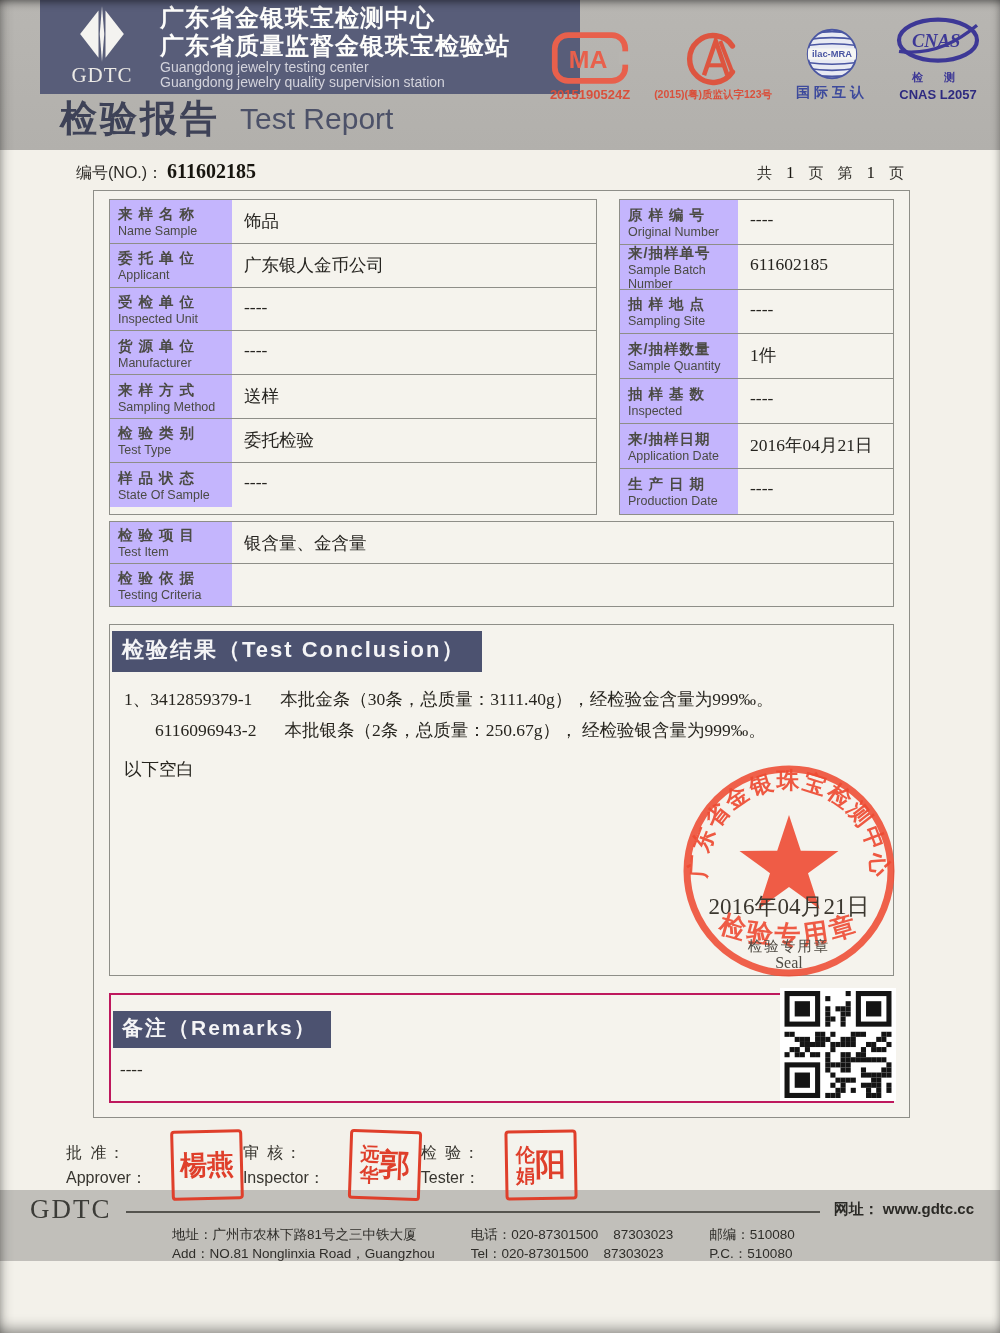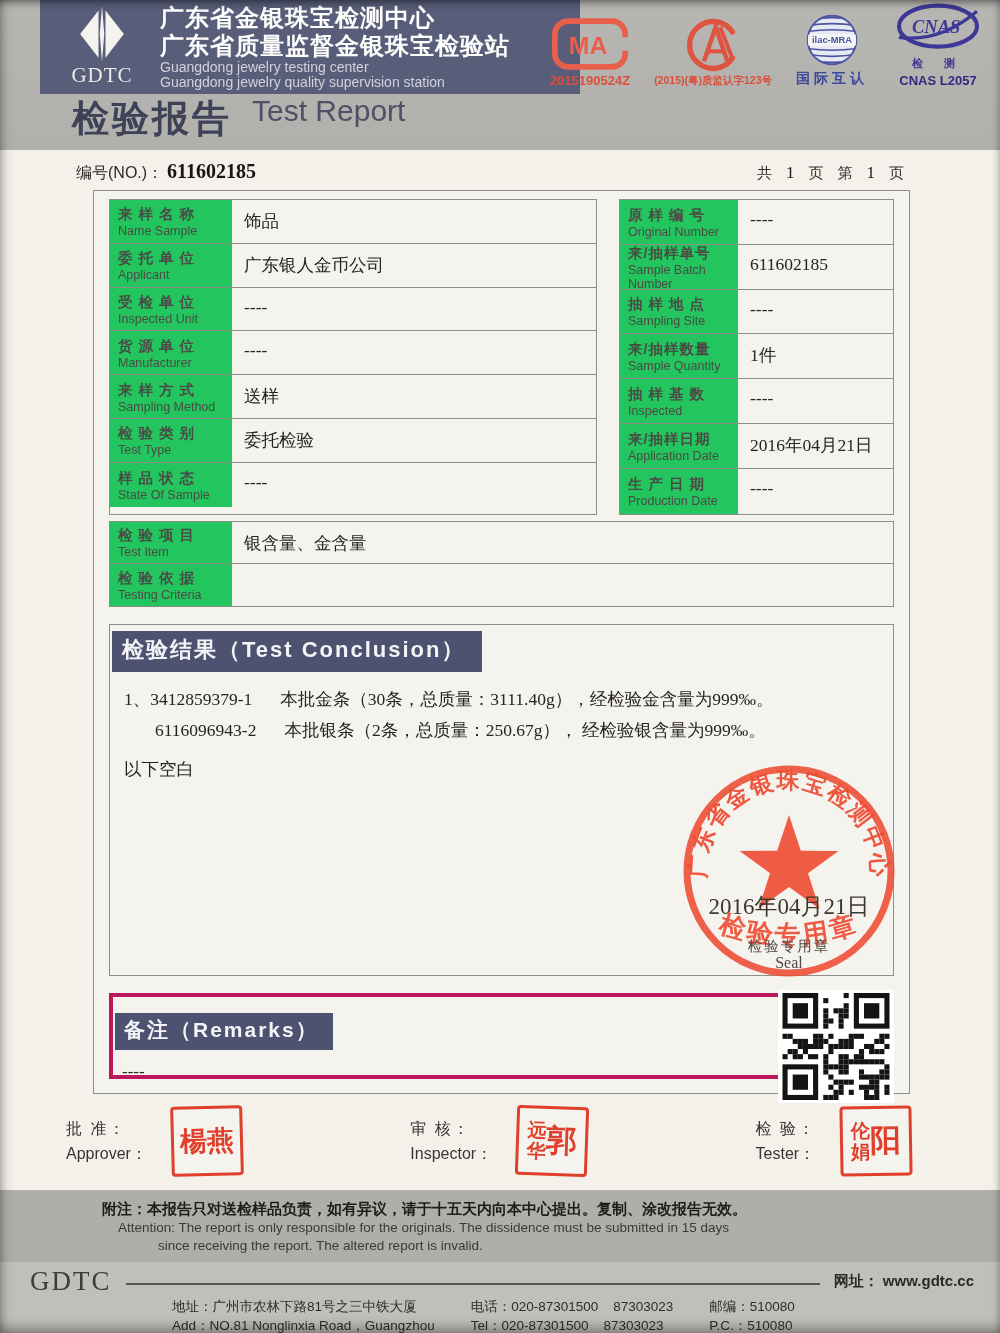--- a/index.html
+++ b/index.html
@@ -12,28 +12,28 @@
   
   .letterhead{position:relative;height:150px;background:linear-gradient(#b8b6b2,#b2b0ac);}
   .band{position:absolute;left:40px;top:0;width:540px;height:94px;background:#585d79;
         display:flex;align-items:center;padding-left:12px;box-sizing:border-box;}
   .logo{width:100px;display:flex;flex-direction:column;align-items:center;gap:1px;}
   .logo svg{width:48px;height:56px;}
   .logo-abbr{color:#eceae6;font-family:"Liberation Serif",serif;font-size:21px;letter-spacing:1px;}
   .org{margin-left:8px;}
   .org-cn{color:#fdfdfb;font-weight:bold;font-size:24px;letter-spacing:1px;line-height:28px;}
   .org-en{color:#d3d3dc;font-size:14px;line-height:15px;}
-  .marks{position:absolute;right:16px;top:2px;display:flex;gap:24px;align-items:flex-end;}
+  .marks{position:absolute;right:16px;top:16px;display:flex;gap:24px;align-items:flex-end;}
   .mark{display:flex;flex-direction:column;align-items:center;gap:2px;}
   .cap-red{color:#d9503c;font-size:13px;font-weight:bold;white-space:nowrap;}
   .cap-red-sm{color:#d9503c;font-size:10.5px;font-weight:bold;white-space:nowrap;}
   .cap-blue{color:#3d4a9c;font-size:14px;font-weight:bold;letter-spacing:4px;white-space:nowrap;}
   .cap-purple-top{color:#3d3896;font-size:11px;font-weight:bold;letter-spacing:9px;white-space:nowrap;}
   .cap-purple{color:#2e2a80;font-size:13px;font-weight:bold;white-space:nowrap;}
-  .title{position:absolute;left:72px;top:94px;display:flex;align-items:flex-start;gap:20px;}
+  .title{position:absolute;left:60px;top:94px;display:flex;align-items:center;gap:20px;}
   .title-cn{font-size:37px;font-weight:bold;color:#3e4257;letter-spacing:3px;}
   .title-en{font-size:30px;color:#4c5168;}
 
   
   .paper{position:relative;height:1040px;background:#f3f1ea;}
   .no-row{display:flex;justify-content:space-between;align-items:baseline;padding:10px 96px 6px 76px;}
   .no-left{display:flex;align-items:baseline;}
   .no-label{font-size:16px;color:#2c2a26;}
   .no-value{font-family:"Liberation Serif",serif;font-size:20px;font-weight:bold;color:#17150f;margin-left:4px;}
   .pages{display:flex;gap:14px;align-items:baseline;font-size:15px;color:#33312c;}
@@ -42,47 +42,47 @@
   .outer-box{margin-left:93px;width:817px;box-sizing:border-box;border:1px solid #8e8e88;
              padding:8px 15px 14px;background:#f5f3ed;position:relative;}
   .detail-table{display:grid;grid-template-columns:488px 22px 1fr;}
   .group{border:1px solid #8e8e88;}
   .lgroup{grid-column:1;}
   .rgroup{grid-column:3;}
   .fgroup{grid-column:1 / -1;margin-top:6px;border:1px solid #8e8e88;}
   .drow{display:flex;border-bottom:1px solid #8e8e88;box-sizing:border-box;}
   .lgroup .drow{height:43.8px;} .rgroup .drow{height:44.8px;} .fgroup .drow{height:42px;}
   .group .drow:last-child,.fgroup .drow:last-child{border-bottom:none;}
-  .dlbl{width:122px;background:#22c55e;padding:3px 3px 2px 8px;box-sizing:border-box;
+  .dlbl{width:122px;background:#c4b5fd;padding:3px 3px 2px 8px;box-sizing:border-box;
         display:flex;flex-direction:column;justify-content:center;}
   .rgroup .dlbl{width:118px;}
   .dlbl-cn{font-size:14.5px;font-weight:bold;color:#4b4b45;letter-spacing:1px;}
   .dlbl-en{font-size:12.5px;color:#4b4b45;line-height:14px;}
   .dval{flex:1;font-family:"Liberation Serif",serif;font-size:17.5px;color:#262420;padding:9px 4px 0 12px;}
 
   .conclusion-box{position:relative;margin-top:17px;border:1px solid #8e8e88;height:352px;box-sizing:border-box;}
   .sec-header{display:inline-block;background:#4c5270;color:#f4f4f6;font-size:22px;font-weight:bold;
               padding:4px 16px 7px 10px;letter-spacing:2px;}
   .concl-header{margin:6px 0 0 2px;}
   .concl-lines{margin:12px 0 0 14px;font-family:"Liberation Serif",serif;font-size:17.5px;
                color:#27251f;line-height:31px;}
   .cline .code{margin-right:28px;}
   .cline2{padding-left:31px;}
   .end-note{margin-top:8px;}
 
   .seal{position:absolute;right:-16px;top:134px;width:242px;height:226px;z-index:3;}
 
-  .remarks-box{position:relative;margin-top:17px;border:4px solid #be185d;height:86px;box-sizing:border-box;}
+  .remarks-box{position:relative;margin-top:17px;border:2px solid #be185d;height:110px;box-sizing:border-box;}
   .remarks-header{margin:16px 0 0 2px;font-size:21px;padding:3px 14px 6px 9px;}
   .remarks-value{margin:12px 0 0 9px;font-family:"Liberation Serif",serif;font-size:17px;color:#2c2a24;}
   .qr{position:absolute;right:-4px;top:-7px;width:116px;height:113px;background:#ffffff;
       padding:3px;box-sizing:border-box;z-index:4;}
   .qr svg{width:100%;height:100%;display:block;}
 
-  .sign-row{display:flex;justify-content:space-between;margin:12px 88px 0 66px;}
+  .sign-row{display:flex;margin:12px 88px 0 66px;}
   .sign-group{display:flex;align-items:center;gap:24px;}
   .sign-label div{font-size:16px;color:#37352f;line-height:25px;}
   .sign-label .cn{letter-spacing:2px;}
   .stamp{border:3px solid #df3f2b;color:#df3f2b;border-radius:4px;min-width:58px;height:60px;
          padding:2px 4px;display:flex;align-items:center;justify-content:center;background:rgba(255,255,255,.15);}
   .stamp.r1{transform:rotate(-1.5deg);}
   .stamp.r2{transform:rotate(2deg);}
   .stamp.r3{transform:rotate(-1deg);}
   .stamp-pair{font-size:27px;font-weight:bold;}
   .stamp .col{display:flex;flex-direction:column;justify-content:center;}
@@ -527,25 +527,20 @@
           <span class="col">
               <span class="small">伦</span>
               <span class="small">娟</span>
             </span>
           <span class="big">阳</span>
         </div>
       </div>
     </div>
   </div>
 
-  <div class="notes-band">
-    <div class="notes-cn">附注：本报告只对送检样品负责，如有异议，请于十五天内向本中心提出。复制、涂改报告无效。</div>
-    <div class="notes-en">Attention: The report is only responsible for the originals. The dissidence must be submitted in 15 days</div>
-    <div class="notes-en notes-en2">since receiving the report. The altered report is invalid.</div>
-  </div>
 
   <div class="footer-band">
     <div class="footer-top">
       <span class="footer-logo">GDTC</span>
       <span class="footer-line"></span>
       <span class="footer-web">网址： www.gdtc.cc</span>
     </div>
     <div class="footer-cols">
       <div class="fcol">
         <div>地址：广州市农林下路81号之三中铁大厦</div>

